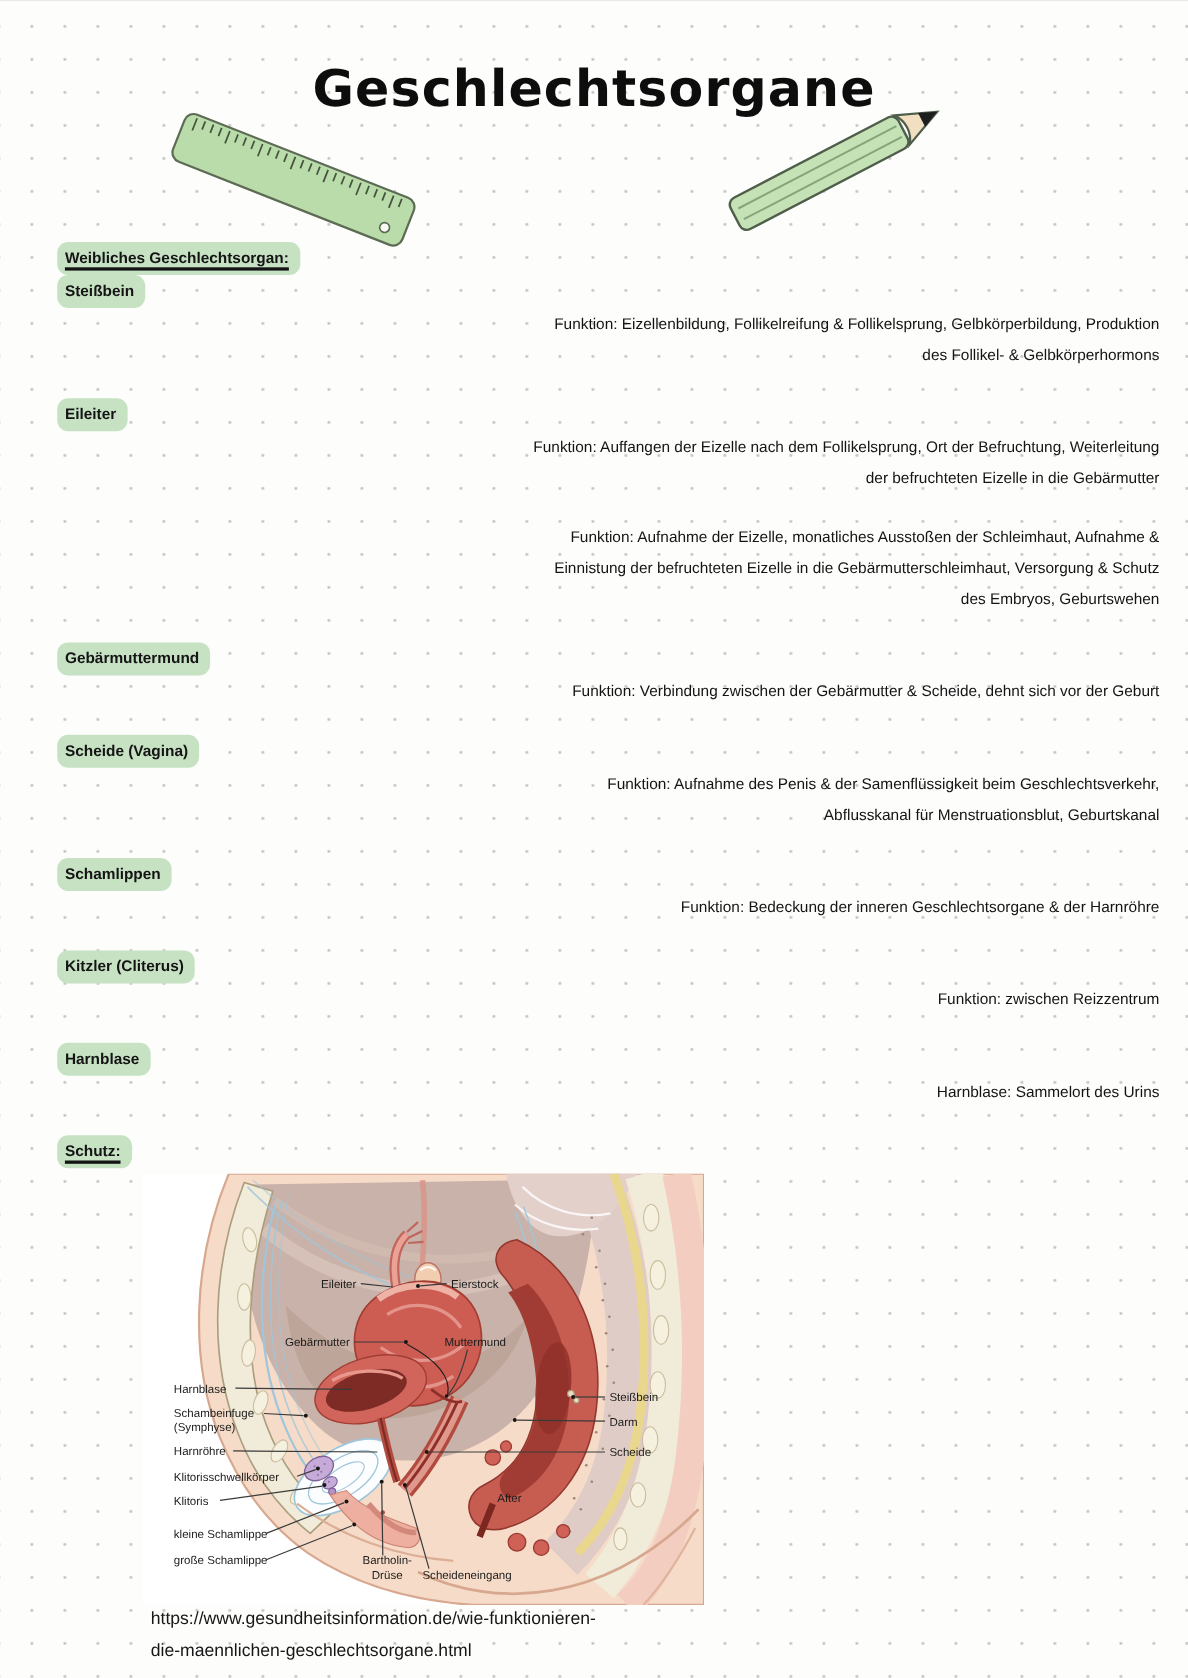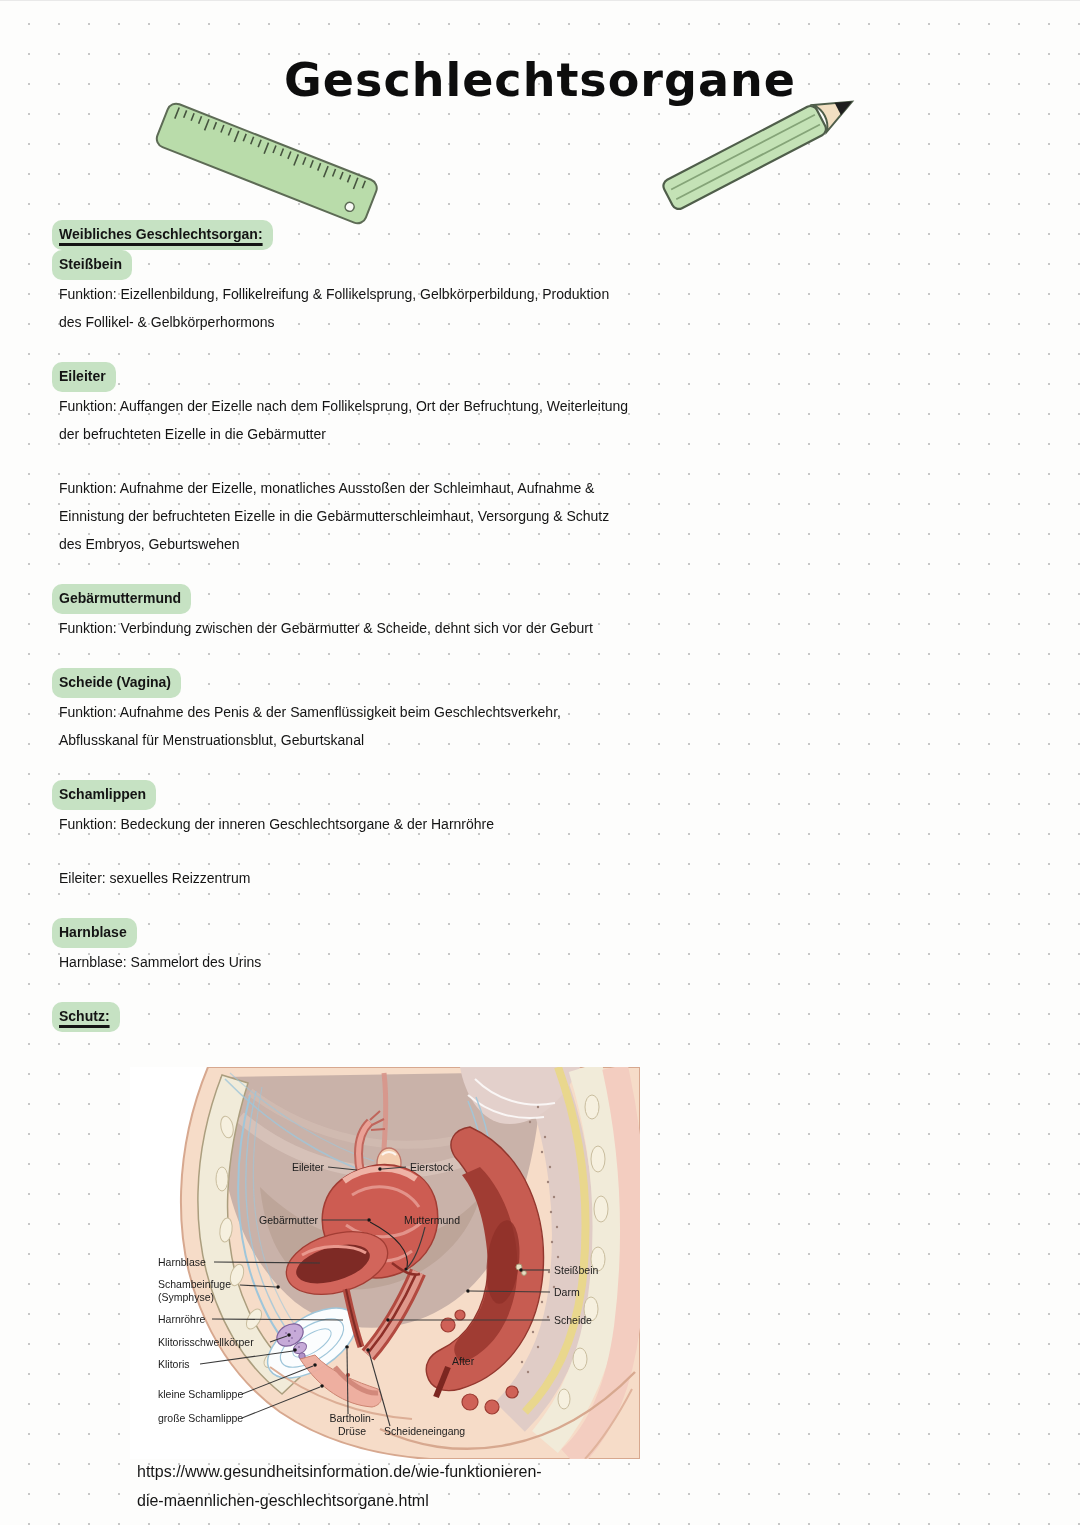--- a/index.html
+++ b/index.html
@@ -16,21 +16,21 @@
     letter-spacing:1px;color:#0d0d0d;margin:0;
   }
   .deco{position:absolute;}
   .content{position:absolute;left:59px;top:219px;width:995px;font-size:14px;line-height:28px;}
   .hl{
     background:#c6e2c3;border-radius:10px;padding:0 10px 2px 7px;margin-left:-7px;
     font-weight:700;display:inline-block;
   }
   .uline{text-decoration:underline;text-decoration-thickness:2.5px;text-underline-offset:4px;}
   .entry{margin:0 0 26px 0;}
-  .desc{margin:0;white-space:pre-line;}
+  .desc{margin:0;white-space:pre-line;text-align:right;}
   .figure{position:absolute;left:130px;top:1066px;width:510px;height:392px;}
   .figure svg{display:block;}
   .lbl{font-size:10.5px;fill:#1c1c1c;font-family:"Liberation Sans",sans-serif;}
   .ln{stroke:#3a3a3a;stroke-width:1.1;fill:none;}
   .dot{fill:#151515;}
   .source{position:absolute;left:137px;top:1456px;font-size:16px;line-height:29px;color:#161616;}
   .source div{margin:0;}
 </style>
 </head>
 <body>
@@ -89,21 +89,22 @@
       <p class="desc">Funktion: Aufnahme des Penis &amp; der Samenflüssigkeit beim Geschlechtsverkehr,
 Abflusskanal für Menstruationsblut, Geburtskanal</p>
     </div>
 
     <div class="entry">
       <div><span class="hl term">Schamlippen</span></div>
       <p class="desc">Funktion: Bedeckung der inneren Geschlechtsorgane &amp; der Harnröhre</p>
     </div>
 
     <div class="entry">
-      <p class="desc">Eileiter: sexuelles Reizzentrum</p>
+      <div><span class="hl term">Kitzler (Cliterus)</span></div>
+      <p class="desc">Funktion: zwischen Reizzentrum</p>
     </div>
 
     <div class="entry">
       <div><span class="hl term">Harnblase</span></div>
       <p class="desc">Harnblase: Sammelort des Urins</p>
     </div>
   </div>
     <div>
       <span class="hl uline">Schutz:</span>
     </div>

